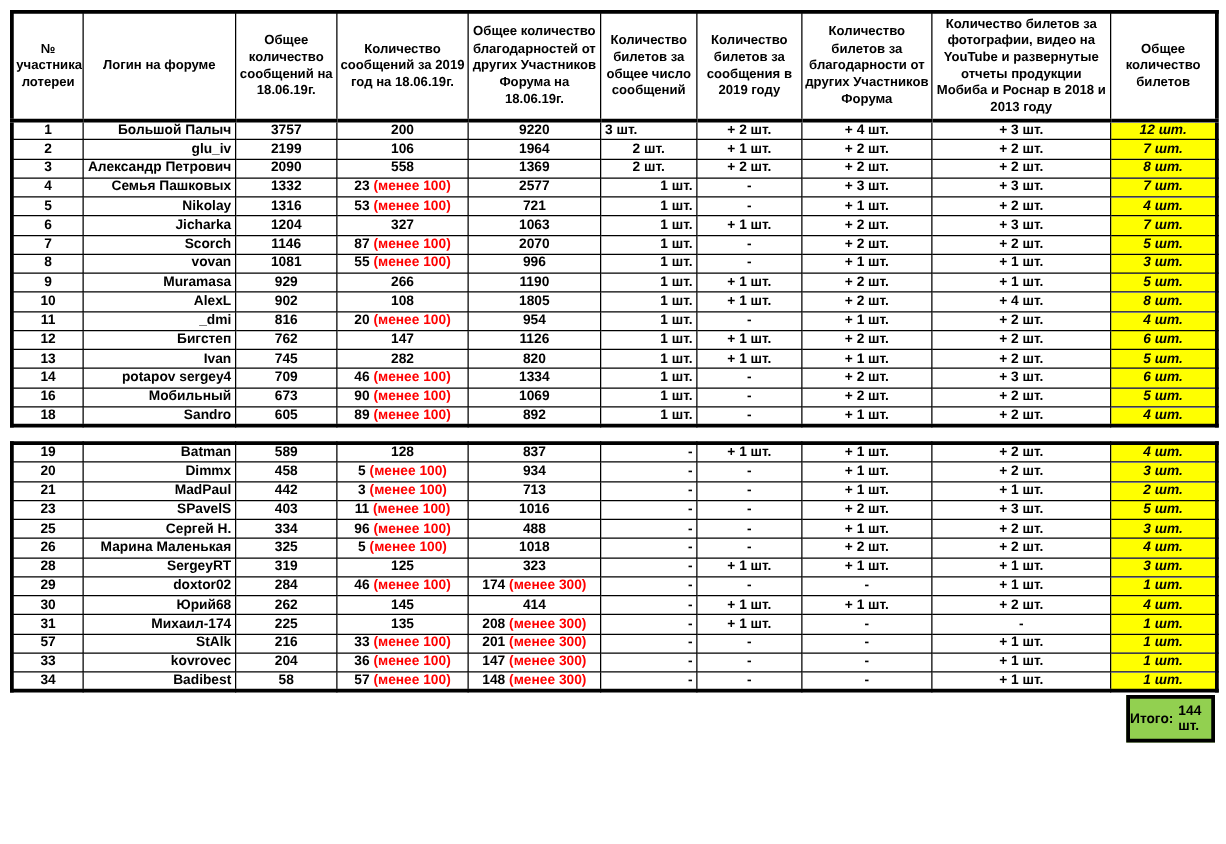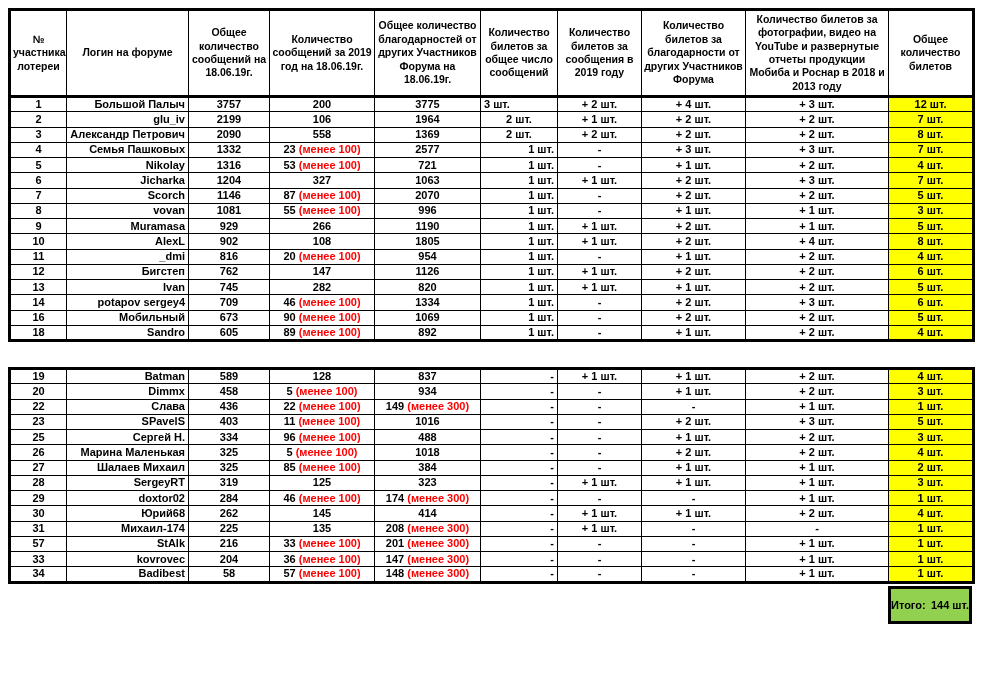--- a/index.html
+++ b/index.html
@@ -9,25 +9,25 @@
   table.grid{border-collapse:collapse;table-layout:fixed;width:964px;border:3px solid var(--border);}
   .grid th,.grid td{border:1.5px solid var(--border);font-weight:700;color:#000;overflow:hidden;}
   .grid th{font-size:10.5px;line-height:1.28;text-align:center;vertical-align:middle;height:82px;padding:1px 2px;border-bottom:3px solid var(--border);background:#fff;}
   .grid td{font-size:11px;line-height:1;padding:0 3px;white-space:nowrap;vertical-align:middle;}
   .grid tbody tr{height:15.25px;}
   td.c-num{text-align:center;}
   td.c-login{text-align:right;}
   td.c-center{text-align:center;}
   td.c-left{text-align:left;}
   td.c-right{text-align:right;}
-  td.c-total{text-align:center;background:var(--yellow);}
+  td.c-total{text-align:center;background:var(--yellow);font-style:italic;}
   .note{color:var(--red);}
-  .block2{margin-top:25px;}
-  .grand{box-sizing:border-box;width:84px;height:38px;border:3px solid var(--border);background:var(--green);
-         margin:2px 0 0 auto;display:flex;align-items:center;justify-content:space-between;gap:4px;
+  .block2{margin-top:11px;}
+  .grand{box-sizing:border-box;width:71px;height:38px;border:3px solid var(--border);background:var(--green);
+         margin:2px 0 0 auto;display:flex;align-items:center;justify-content:flex-end;gap:4px;
          font-weight:700;font-size:11px;}
 </style>
 </head>
 <body>
 
 <div class="wrap">
 
   <table class="grid block1">
     <colgroup>
       <col style="width:57px">
@@ -54,21 +54,21 @@
         <th>Количество билетов за фотографии, видео на YouTube и развернутые отчеты продукции Мобиба и Роснар в 2018 и 2013 году</th>
         <th>Общее количество билетов</th>
       </tr>
     </thead>
     <tbody id="block1">
         <tr>
           <td class="c-num">1</td>
           <td class="c-login">Большой Палыч</td>
           <td class="c-center">3757</td>
           <td class="c-center">200</td>
-          <td class="c-center">3775</td>
+          <td class="c-center">9220</td>
           <td class="c-left">3 шт.</td>
           <td class="c-center">+ 2 шт.</td>
           <td class="c-center">+ 4 шт.</td>
           <td class="c-center">+ 3 шт.</td>
           <td class="c-total">12 шт.</td>
         </tr>
         <tr>
           <td class="c-num">2</td>
           <td class="c-login">glu_iv</td>
           <td class="c-center">2199</td>
@@ -283,30 +283,30 @@
           <td class="c-center">458</td>
           <td class="c-center">5<span class="note"> (менее 100)</span></td>
           <td class="c-center">934</td>
           <td class="c-right">-</td>
           <td class="c-center">-</td>
           <td class="c-center">+ 1 шт.</td>
           <td class="c-center">+ 2 шт.</td>
           <td class="c-total">3 шт.</td>
         </tr>
         <tr>
-          <td class="c-num">22</td>
-          <td class="c-login">Слава</td>
-          <td class="c-center">436</td>
-          <td class="c-center">22<span class="note"> (менее 100)</span></td>
-          <td class="c-center">149<span class="note"> (менее 300)</span></td>
-          <td class="c-right">-</td>
-          <td class="c-center">-</td>
-          <td class="c-center">-</td>
-          <td class="c-center">+ 1 шт.</td>
-          <td class="c-total">1 шт.</td>
+          <td class="c-num">21</td>
+          <td class="c-login">MadPaul</td>
+          <td class="c-center">442</td>
+          <td class="c-center">3<span class="note"> (менее 100)</span></td>
+          <td class="c-center">713</td>
+          <td class="c-right">-</td>
+          <td class="c-center">-</td>
+          <td class="c-center">+ 1 шт.</td>
+          <td class="c-center">+ 1 шт.</td>
+          <td class="c-total">2 шт.</td>
         </tr>
         <tr>
           <td class="c-num">23</td>
           <td class="c-login">SPavelS</td>
           <td class="c-center">403</td>
           <td class="c-center">11<span class="note"> (менее 100)</span></td>
           <td class="c-center">1016</td>
           <td class="c-right">-</td>
           <td class="c-center">-</td>
           <td class="c-center">+ 2 шт.</td>
@@ -331,32 +331,20 @@
           <td class="c-center">325</td>
           <td class="c-center">5<span class="note"> (менее 100)</span></td>
           <td class="c-center">1018</td>
           <td class="c-right">-</td>
           <td class="c-center">-</td>
           <td class="c-center">+ 2 шт.</td>
           <td class="c-center">+ 2 шт.</td>
           <td class="c-total">4 шт.</td>
         </tr>
         <tr>
-          <td class="c-num">27</td>
-          <td class="c-login">Шалаев Михаил</td>
-          <td class="c-center">325</td>
-          <td class="c-center">85<span class="note"> (менее 100)</span></td>
-          <td class="c-center">384</td>
-          <td class="c-right">-</td>
-          <td class="c-center">-</td>
-          <td class="c-center">+ 1 шт.</td>
-          <td class="c-center">+ 1 шт.</td>
-          <td class="c-total">2 шт.</td>
-        </tr>
-        <tr>
           <td class="c-num">28</td>
           <td class="c-login">SergeyRT</td>
           <td class="c-center">319</td>
           <td class="c-center">125</td>
           <td class="c-center">323</td>
           <td class="c-right">-</td>
           <td class="c-center">+ 1 шт.</td>
           <td class="c-center">+ 1 шт.</td>
           <td class="c-center">+ 1 шт.</td>
           <td class="c-total">3 шт.</td>

